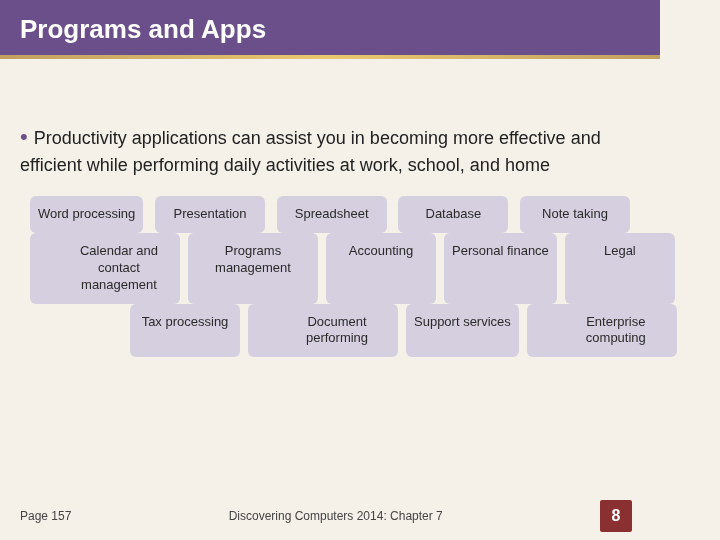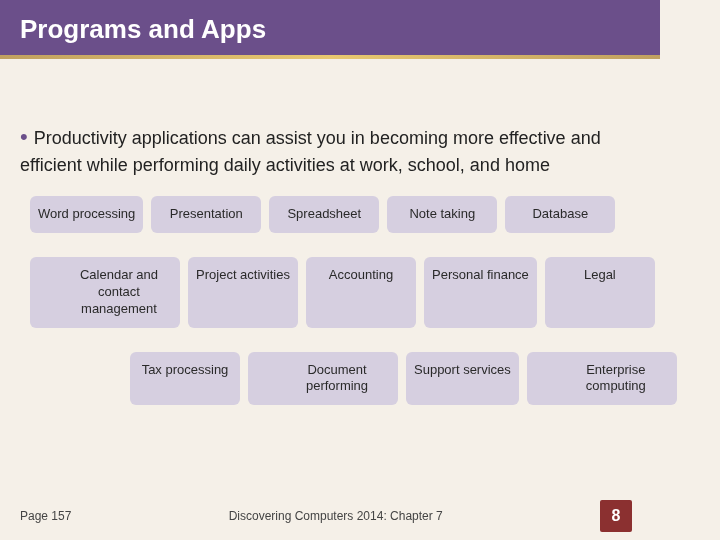--- a/index.html
+++ b/index.html
@@ -43,22 +43,22 @@
       color: #6b4f8a;
       font-size: 22px;
       margin-right: 6px;
     }
     .grid-section {
       padding: 0 10px 0 10px;
     }
     .grid-row {
       display: flex;
       gap: 8px;
-      margin-bottom: 24px;
-      justify-content: flex-start;
+      margin-bottom: 0;
+      justify-content: space-between;
     }
     .grid-row.row2 {
       padding-left: 0px;
     }
     .grid-row.row3 {
       padding-left: 100px;
     }
     .cell {
       background: #d6cfe0;
       border-radius: 6px;
@@ -130,33 +130,33 @@
         <div class="cell">
           <span>Word processing</span>
         </div>
         <div class="cell">
           <span>Presentation</span>
         </div>
         <div class="cell">
           <span>Spreadsheet</span>
         </div>
         <div class="cell">
-          <span>Note taking</span>
+          <span>Database</span>
         </div>
         <div class="cell">
-          <span>Database</span>
+          <span>Note taking</span>
         </div>
       </div>
 
       <div class="grid-row row2">
         <div class="cell wide">
           <span>Calendar and contact management</span>
         </div>
         <div class="cell">
-          <span>Project activities</span>
+          <span>Programs management</span>
         </div>
         <div class="cell">
           <span>Accounting</span>
         </div>
         <div class="cell">
           <span>Personal finance</span>
         </div>
         <div class="cell">
           <span>Legal</span>
         </div>

